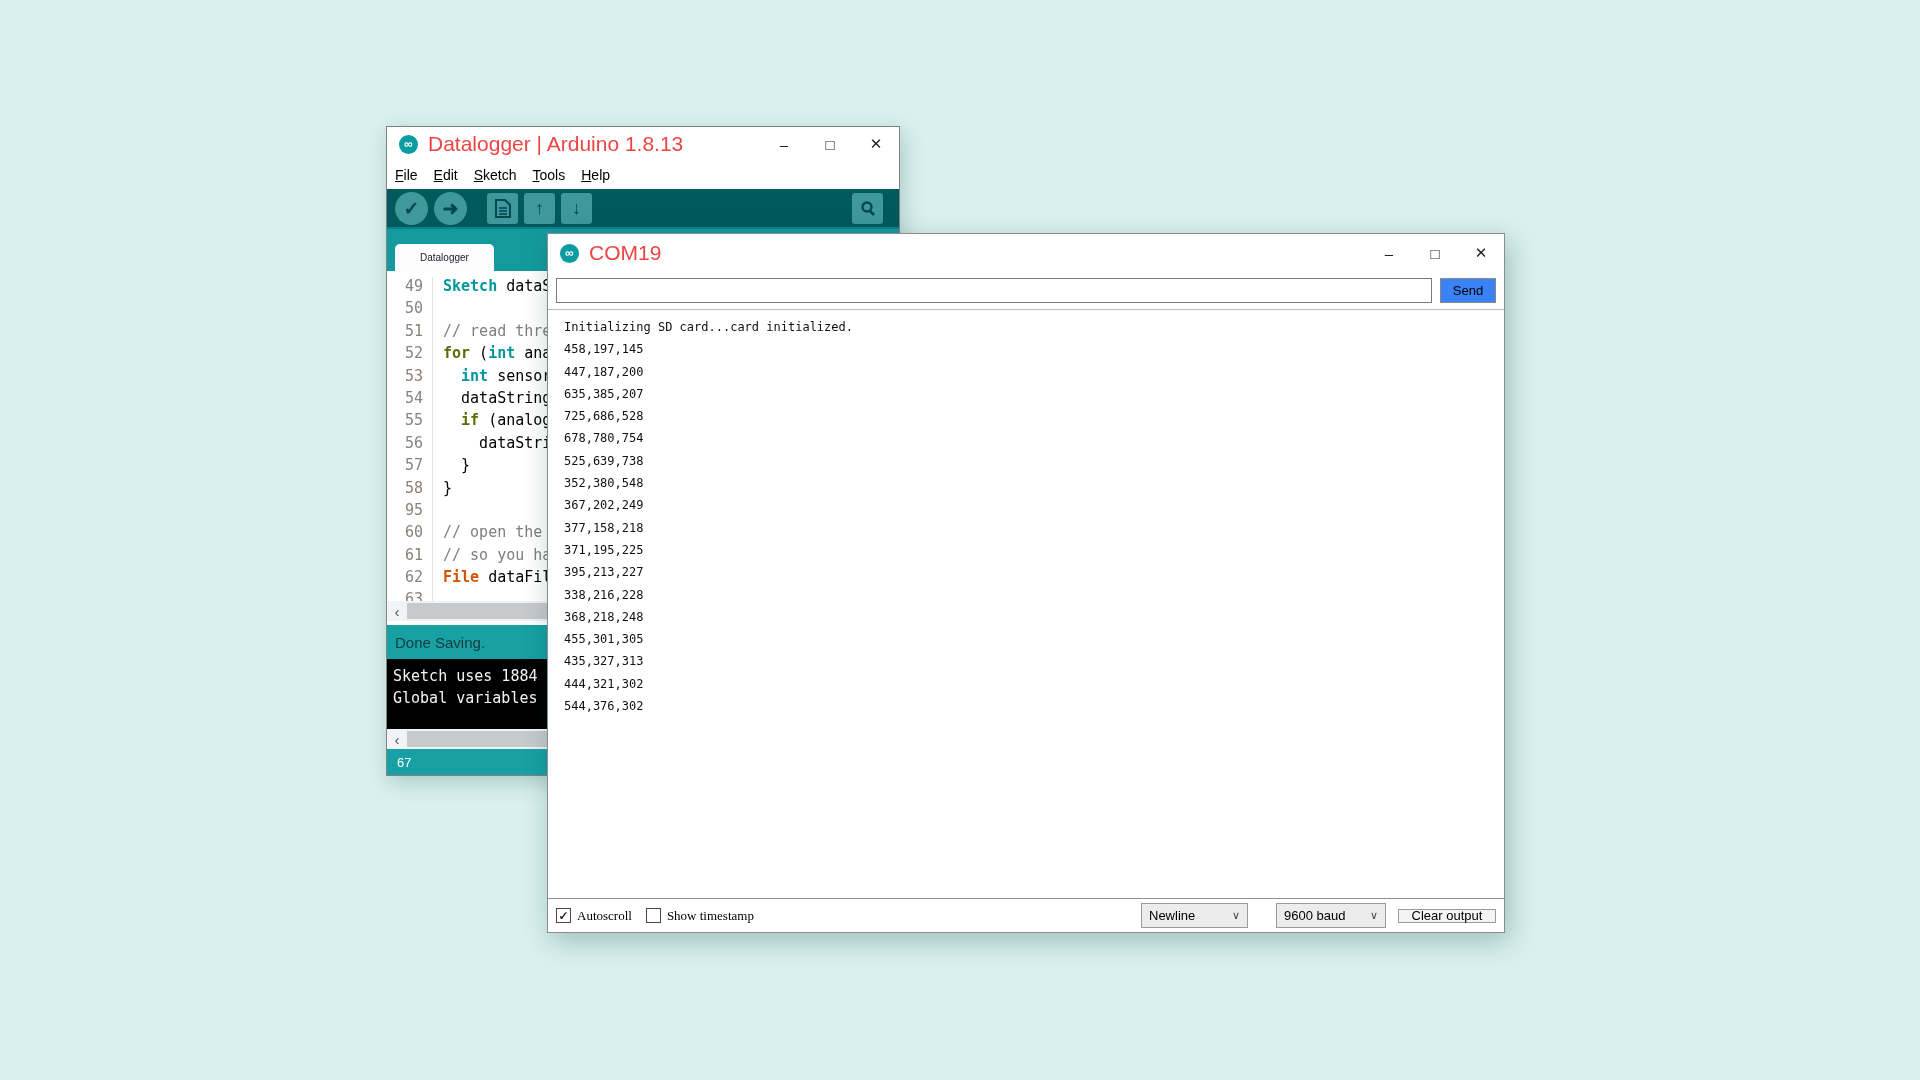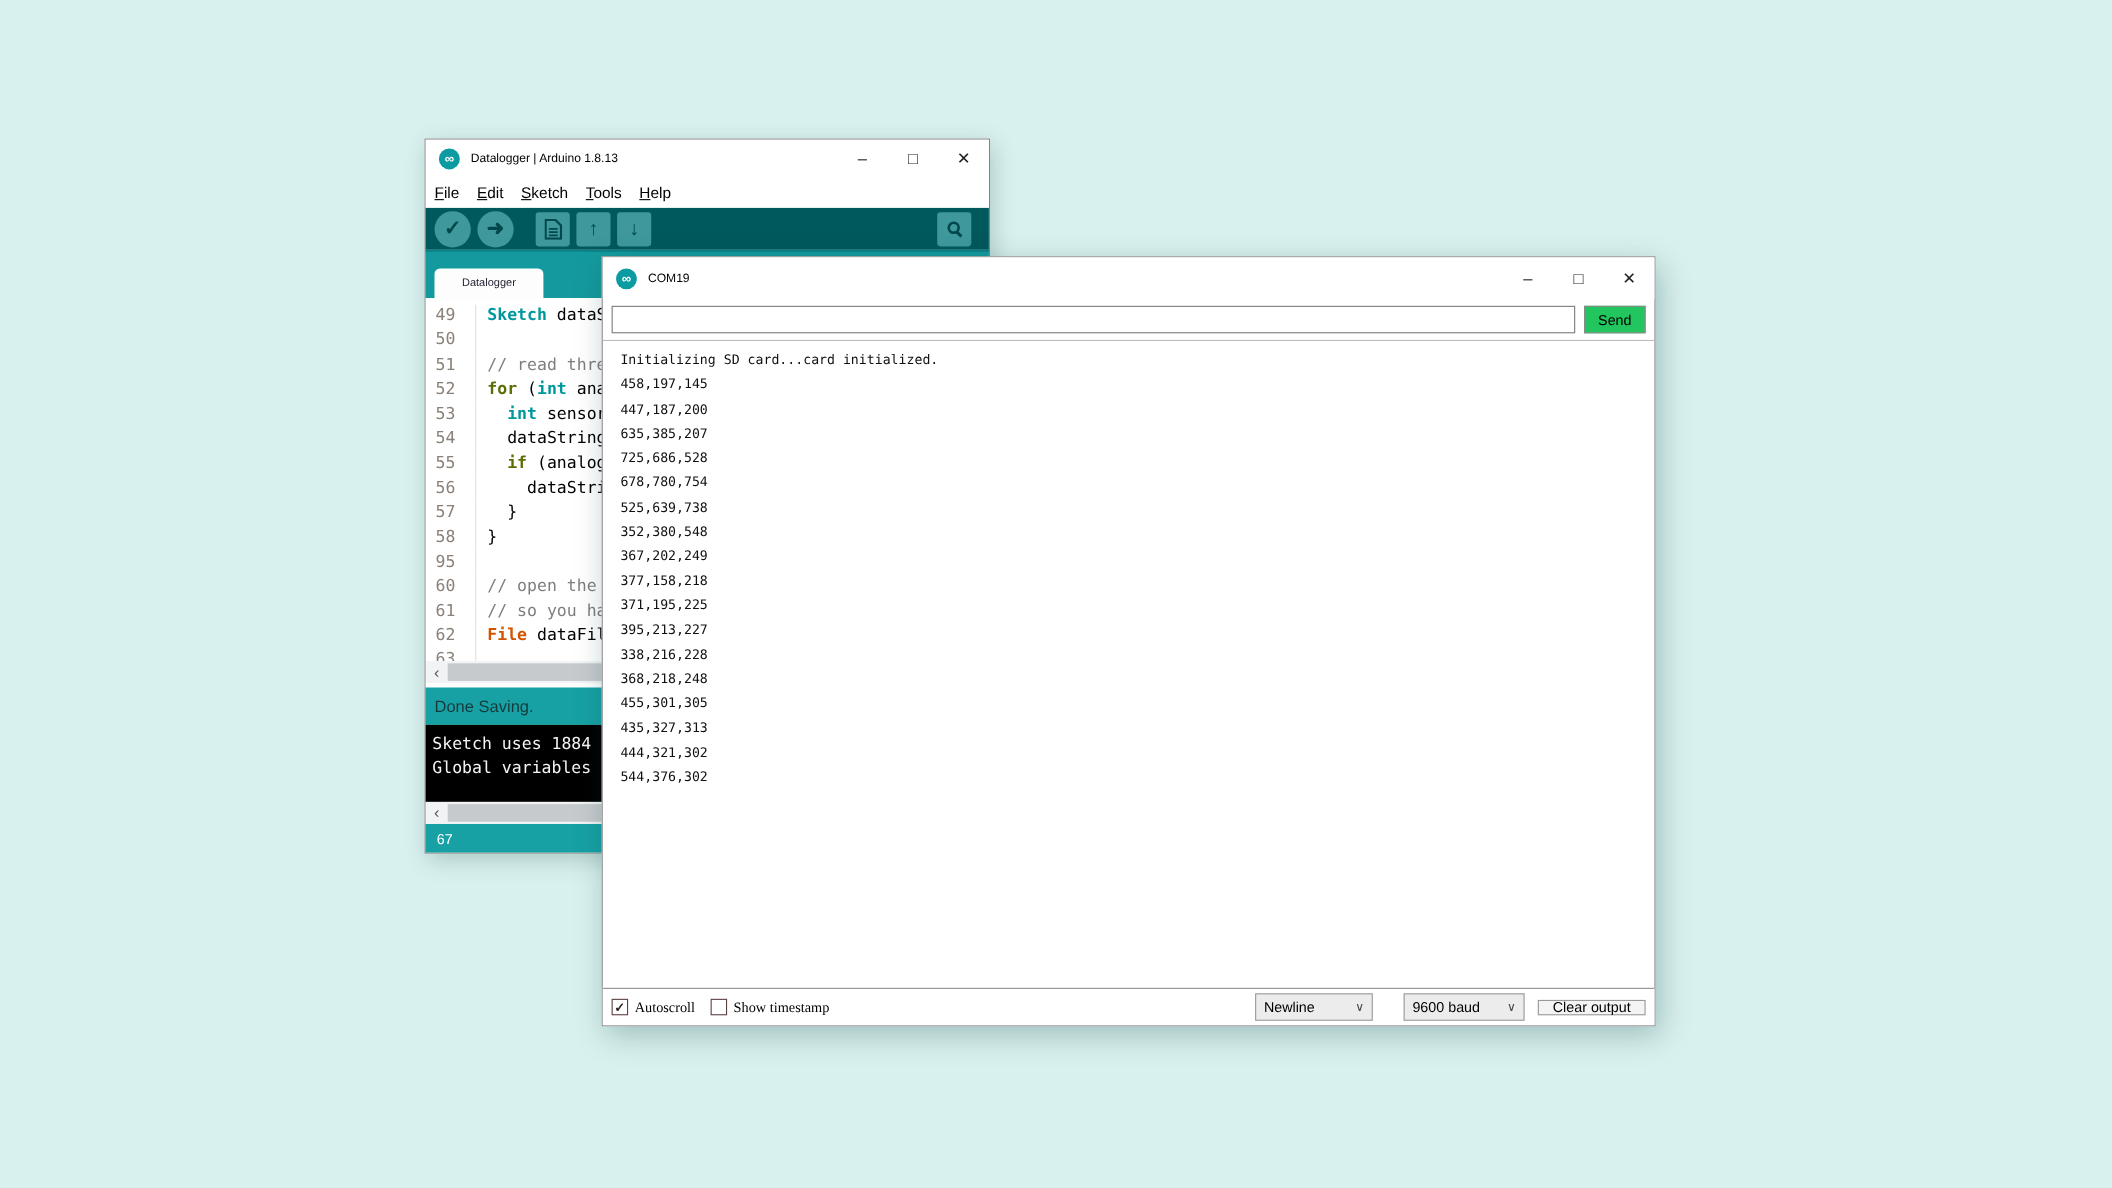--- a/index.html
+++ b/index.html
@@ -13,41 +13,41 @@
     left:386px; top:126px; width:514px; height:650px;
     border:1px solid #828282;
     box-shadow:3px 6px 20px rgba(0,60,60,0.22);
     display:flex; flex-direction:column;
   }
   .titlebar { background:#fff; display:flex; align-items:center; flex:0 0 34px; padding:0 0 0 12px; }
   #serial-window .titlebar { flex:0 0 38px; }
   .app-icon { width:19px; height:19px; border-radius:50%; background:#0b9ba0; color:#fff;
     display:inline-flex; align-items:center; justify-content:center;
     font-size:12px; font-weight:bold; line-height:1; }
-  .title-text { margin-left:10px; font-size:11px; color:#000000; }
+  .title-text { margin-left:10px; font-size:21px; color:#ef4444; }
   .win-controls { margin-left:auto; display:flex; align-items:center; }
   .win-btn { width:46px; text-align:center; font-size:15px; color:#222; cursor:default; }
   .menubar { background:#fff; flex:0 0 28px; display:flex; align-items:center; padding-left:8px; gap:16px; }
   .menu-item { font-size:14px; color:#000; }
   .menu-item u { text-decoration:underline; }
 
   .toolbar { background:#00595d; flex:0 0 38px; display:flex; align-items:center; padding-left:8px; gap:6px; position:relative; }
   .tb-circle { width:33px; height:33px; border-radius:50%; background:#3e989c; color:#00484c;
     display:flex; align-items:center; justify-content:center; font-size:19px; font-weight:bold; }
   .tb-square { width:31px; height:31px; border-radius:3px; background:#3e989c; color:#00484c;
     display:flex; align-items:center; justify-content:center; font-size:18px; font-weight:bold; }
   .tb-gap { width:8px; }
   .tb-right { position:absolute; right:16px; top:4px; }
 
   .tabbar { background:#149a9e; border-top:2px solid #0b8488; flex:0 0 44px; display:flex; align-items:flex-end; padding-left:8px; }
   .tab { background:#fdfdfd; border-radius:5px 5px 0 0; padding:8px 25px 8px 25px; font-size:10px; color:#223; }
 
   .editor { flex:1 1 auto; background:#fff; overflow:hidden; padding-top:6px; }
   .code-row { display:flex; height:22.4px; font-family:"DejaVu Sans Mono", monospace; font-size:15px; white-space:pre; }
-  .line-num { flex:0 0 46px; text-align:center; padding-right:9px; color:#8a8178; border-right:1px solid #e2e2e2; }
+  .line-num { flex:0 0 46px; text-align:right; padding-right:9px; color:#8a8178; border-right:1px solid #e2e2e2; }
   .line-code { padding-left:10px; }
   .tok-type { color:#00979c; font-weight:bold; }
   .tok-kw { color:#5e6d03; font-weight:bold; }
   .tok-comment { color:#7e7e7e; }
   .tok-cls { color:#d35400; font-weight:bold; }
   .tok-plain { color:#000; }
 
   .hscroll { flex:0 0 20px; background:#f1f3f4; display:flex; align-items:stretch; position:relative; }
   .hscroll .arrow { width:20px; display:flex; align-items:center; justify-content:center; color:#555; font-size:15px; }
   .hscroll .thumb { position:absolute; left:20px; right:5px; top:2px; bottom:2px; background:#c6cacd; }
@@ -61,21 +61,21 @@
   
   #serial-window {
     left:547px; top:233px; width:958px; height:700px;
     border:1px solid #8c8c8c;
     box-shadow:4px 8px 26px rgba(0,60,60,0.28);
     display:flex; flex-direction:column;
   }
   .input-row { flex:0 0 38px; display:flex; align-items:center; padding:0 8px; gap:8px; border-bottom:1px solid #bdbdbd; }
   .serial-input { flex:1 1 auto; height:25px; border:1px solid #7a7a7a; background:#fff; padding:0 6px;
     font-size:14px; font-family:"Liberation Sans", sans-serif; outline:none; }
-  .send-btn { flex:0 0 56px; height:25px; background:#22c55e; border:1px solid #8a8a8a; font-size:13px;
+  .send-btn { flex:0 0 56px; height:25px; background:#3b82f6; border:1px solid #8a8a8a; font-size:13px;
     display:flex; align-items:center; justify-content:center; color:#000; }
   .serial-out { flex:1 1 auto; overflow:hidden; padding:6px 16px; font-family:"DejaVu Sans Mono", monospace;
     font-size:12px; line-height:22.3px; color:#101010; white-space:pre; }
   .serial-footer { flex:0 0 34px; border-top:1px solid #8f8f8f; display:flex; align-items:center; padding:0 8px; background:#fff; }
   .checkbox { width:15px; height:15px; border:1px solid #5c4040; background:#fff; display:inline-flex;
     align-items:center; justify-content:center; font-size:12px; font-weight:bold; color:#332222; line-height:1; }
   .cb-label { font-size:13px; color:#000; margin-left:6px;font-family:Liberation Serif, serif; }
   .cb-group { display:flex; align-items:center; }
   .cb-group + .cb-group { margin-left:14px; }
   .footer-right { margin-left:auto; display:flex; align-items:center; }

